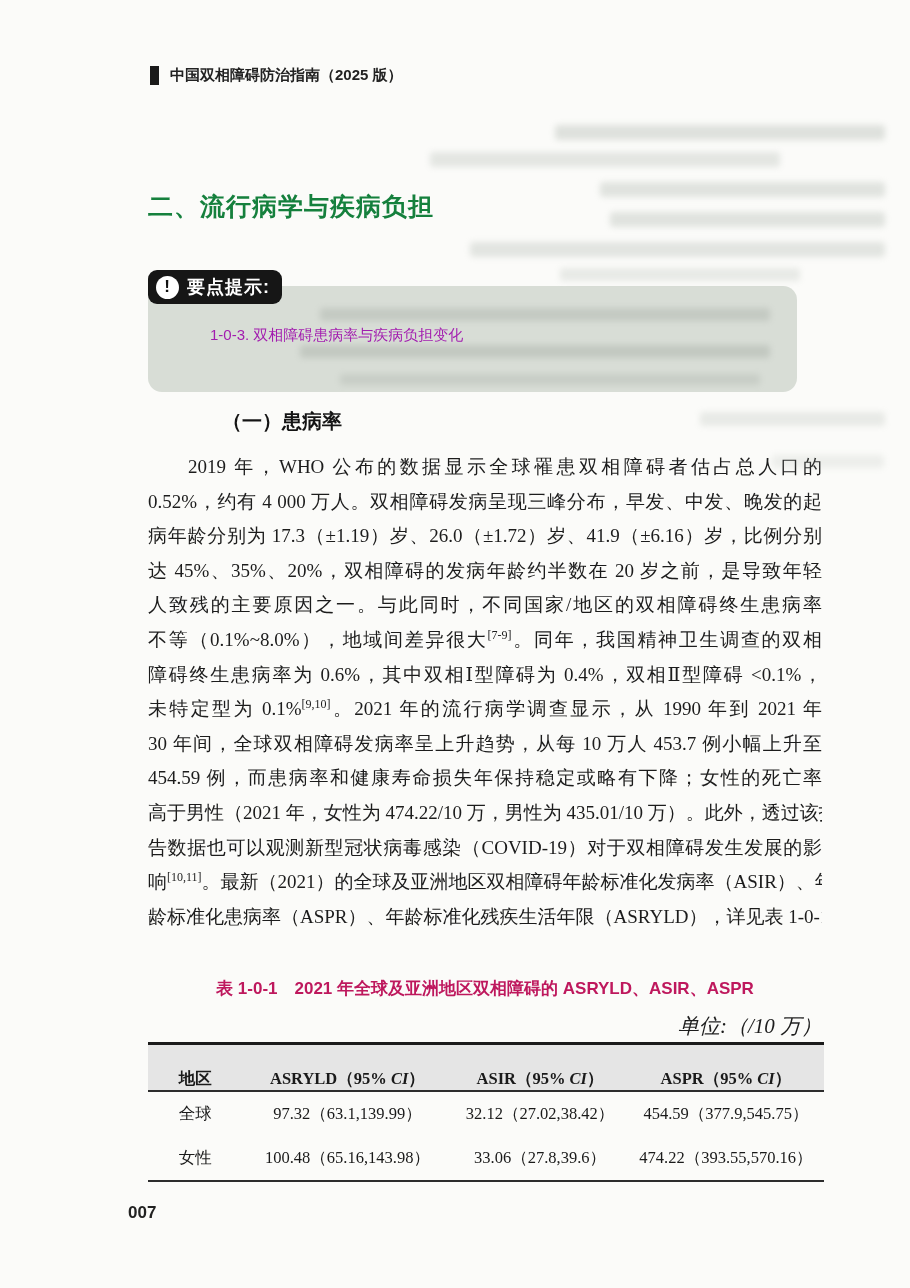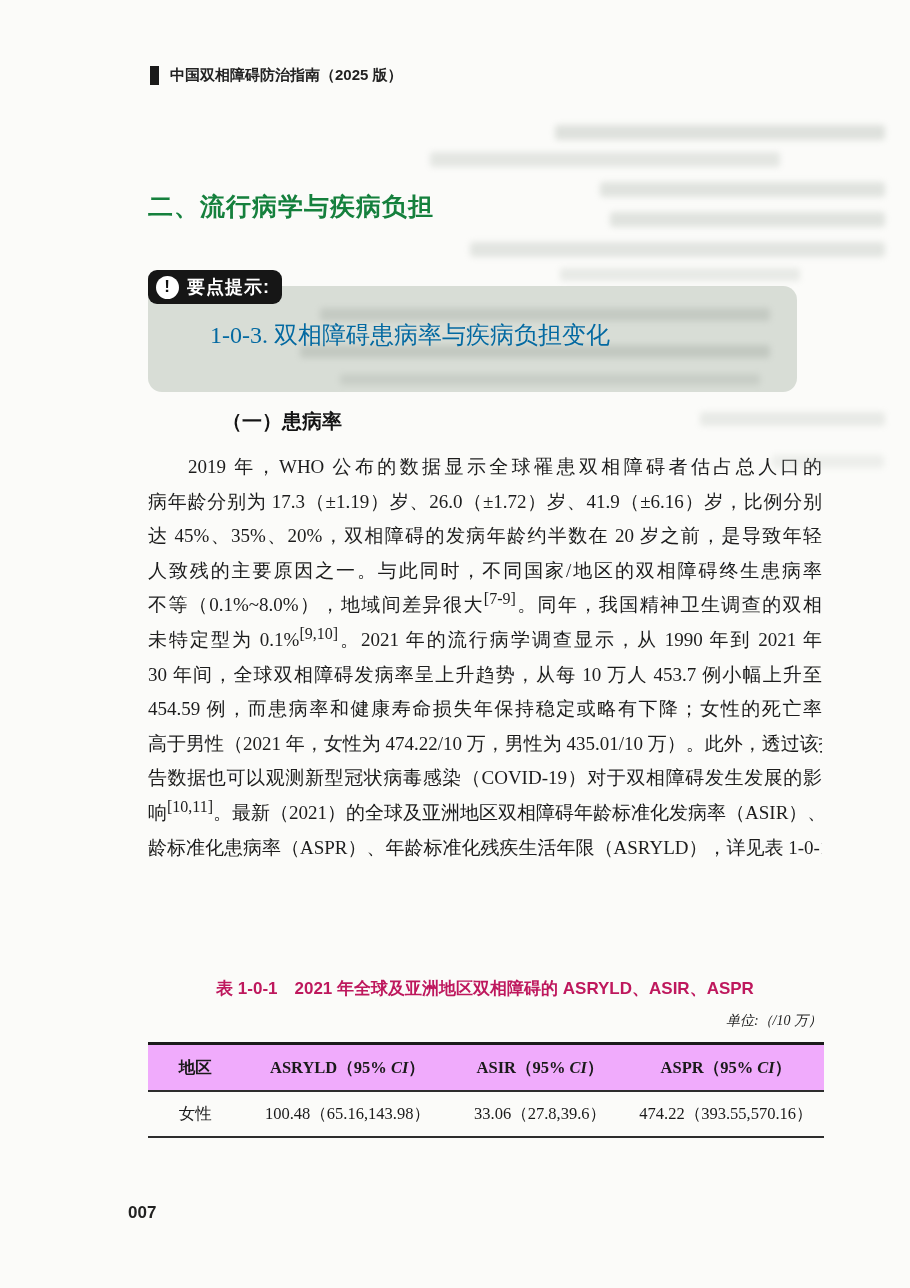--- a/index.html
+++ b/index.html
@@ -42,63 +42,63 @@
   }
   .callout-icon{
     width:23px;height:23px;border-radius:50%;
     background:#fff;color:#111;
     display:flex;align-items:center;justify-content:center;
     font-size:17px;font-weight:900;margin-right:8px;
     font-family:"Liberation Sans","DejaVu Sans",sans-serif;
   }
   .callout-items{position:absolute;top:28px;left:62px;right:20px;}
   .callout-item{
-    font-size:24px;color:#0369a1;line-height:42px;
-    font-family:Liberation Serif, serif;
+    font-size:15px;color:#a21caf;line-height:42px;
+    font-family:Liberation Sans, sans-serif;
     position:relative;z-index:2;
   }
   
   .subsection-title{
     position:absolute;top:408px;left:186px;
     font-family:"Liberation Sans","DejaVu Sans",sans-serif;
     font-size:20px;font-weight:bold;color:#141414;margin-left:36px;
   }
   
   .paragraph{
     position:absolute;top:450px;left:148px;width:674px;
     font-size:19px;color:#1c1c1c;overflow:hidden;
   }
   .line{
     height:34.6px;line-height:34.6px;
     text-align:justify;text-align-last:justify;
     white-space:nowrap;overflow:hidden;
   }
   .line.indent{padding-left:40px;}
-  .line sup{font-size:16px;line-height:0;vertical-align:super;letter-spacing:0;}
+  .line sup{font-size:12px;line-height:0;vertical-align:super;letter-spacing:0;}
   
   .table-caption{
     position:absolute;top:977px;left:148px;width:674px;
     text-align:center;
     font-family:"Liberation Sans","DejaVu Sans",sans-serif;
     font-size:17px;font-weight:bold;color:#be185d;
   }
   .unit-line{
     position:absolute;top:1012px;left:148px;width:674px;
     text-align:right;font-style:italic;
-    font-size:14px;color:#1d1d1d;
+    font-size:21px;color:#1d1d1d;
   }
   
   .tbl{
     position:absolute;top:1042px;left:148px;width:676px;
     border-bottom:2px solid #2d2d2d;
     font-size:16.5px;color:#1a1a1a;
   }
   .tbl-header{
-    display:flex;align-items:center;height:45px;
-    background:#f0abfc;
+    display:flex;align-items:flex-end;height:45px;
+    background:#e5e5e5;
     border-top:3px solid #1b1b1b;
     border-bottom:2px solid #2d2d2d;
     font-weight:bold;font-size:16.5px;
   }
   .tbl-row{display:flex;align-items:center;height:44px;}
   .tbl-cell{text-align:center;}
   .c0{width:14%;}
   .c1{width:31%;}
   .c2{width:26%;}
   .c3{width:29%;}
@@ -142,24 +142,26 @@
     </div>
     <div class="callout-items">
         <div class="callout-item">1-0-3. 双相障碍患病率与疾病负担变化</div>
       </div>
   </div>
 
   <div class="subsection-title">（一）患病率</div>
 
   <div class="paragraph">
       <div class="line indent"><span>2019 年，WHO 公布的数据显示全球罹患双相障碍者估占总人口的</span></div>
+      <div class="line"><span>0.52%，约有 4 000 万人。双相障碍发病呈现三峰分布，早发、中发、晚发的起</span></div>
       <div class="line"><span>病年龄分别为 17.3（±1.19）岁、26.0（±1.72）岁、41.9（±6.16）岁，比例分别</span></div>
       <div class="line"><span>达 45%、35%、20%，双相障碍的发病年龄约半数在 20 岁之前，是导致年轻</span></div>
       <div class="line"><span>人致残的主要原因之一。与此同时，不同国家/地区的双相障碍终生患病率</span></div>
       <div class="line"><span>不等（0.1%~8.0%），地域间差异很大</span><sup>[7-9]</sup><span>。同年，我国精神卫生调查的双相</span></div>
+      <div class="line"><span>障碍终生患病率为 0.6%，其中双相Ⅰ型障碍为 0.4%，双相Ⅱ型障碍 &lt;0.1%，</span></div>
       <div class="line"><span>未特定型为 0.1%</span><sup>[9,10]</sup><span>。2021 年的流行病学调查显示，从 1990 年到 2021 年</span></div>
       <div class="line"><span>30 年间，全球双相障碍发病率呈上升趋势，从每 10 万人 453.7 例小幅上升至</span></div>
       <div class="line"><span>454.59 例，而患病率和健康寿命损失年保持稳定或略有下降；女性的死亡率</span></div>
       <div class="line"><span>高于男性（2021 年，女性为 474.22/10 万，男性为 435.01/10 万）。此外，透过该报</span></div>
       <div class="line"><span>告数据也可以观测新型冠状病毒感染（COVID-19）对于双相障碍发生发展的影</span></div>
       <div class="line"><span>响</span><sup>[10,11]</sup><span>。最新（2021）的全球及亚洲地区双相障碍年龄标准化发病率（ASIR）、年</span></div>
       <div class="line"><span>龄标准化患病率（ASPR）、年龄标准化残疾生活年限（ASRYLD），详见表 1-0-1。</span></div>
     </div>
 
   <div class="table-caption">表 1-0-1　2021 年全球及亚洲地区双相障碍的 ASRYLD、ASIR、ASPR</div>
@@ -167,20 +169,26 @@
 
   <div class="tbl">
     <div class="tbl-header">
         <div class="tbl-cell c0"><span>地区</span></div>
         <div class="tbl-cell c1"><span>ASRYLD（95% </span><i>CI</i><span>）</span></div>
         <div class="tbl-cell c2"><span>ASIR（95% </span><i>CI</i><span>）</span></div>
         <div class="tbl-cell c3"><span>ASPR（95% </span><i>CI</i><span>）</span></div>
       </div>
     <div>
         <div class="tbl-row">
+          <div class="tbl-cell c0">全球</div>
+          <div class="tbl-cell c1">97.32（63.1,139.99）</div>
+          <div class="tbl-cell c2">32.12（27.02,38.42）</div>
+          <div class="tbl-cell c3">454.59（377.9,545.75）</div>
+        </div>
+        <div class="tbl-row">
           <div class="tbl-cell c0">女性</div>
           <div class="tbl-cell c1">100.48（65.16,143.98）</div>
           <div class="tbl-cell c2">33.06（27.8,39.6）</div>
           <div class="tbl-cell c3">474.22（393.55,570.16）</div>
         </div>
       </div>
   </div>
 
   <div class="page-number">007</div>
 

